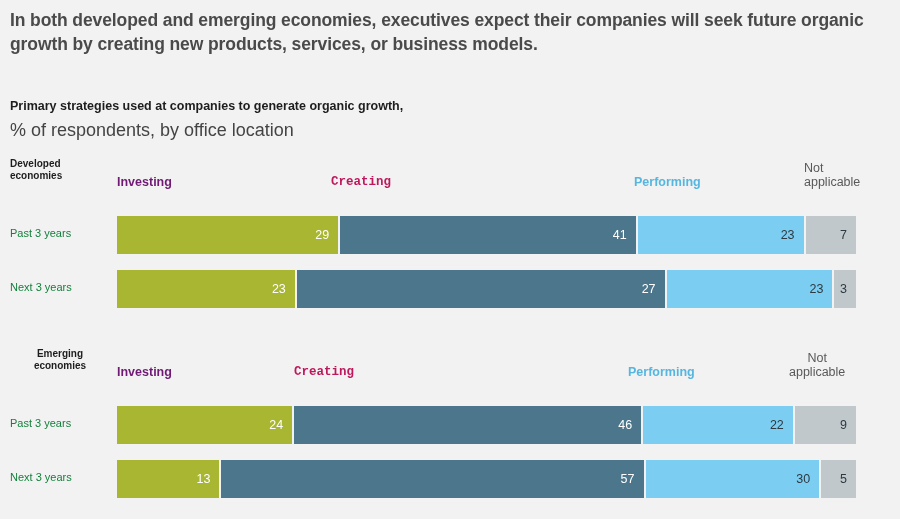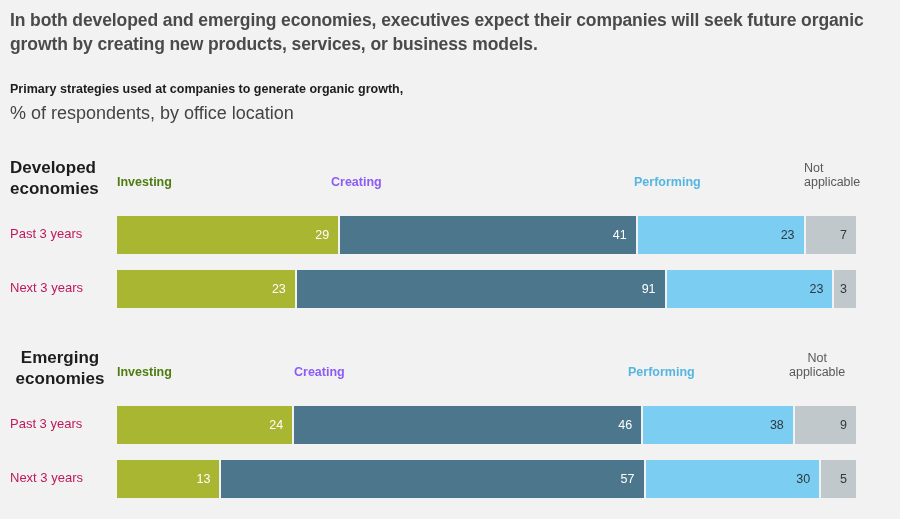--- a/index.html
+++ b/index.html
@@ -33,21 +33,21 @@
     font-weight: bold;
     line-height: 1.38;
     color: #4a4a4a;
     letter-spacing: -0.1px;
   }
 
   
   .subtitle-block {
     position: absolute;
     left: 10px;
-    top: 80px;
+    top: 97px;
     width: 700px;
   }
   .subtitle-main {
     font-size: 12.5px;
     font-weight: bold;
     color: #1d1d1d;
     line-height: 1.45;
   }
   .subtitle-sub {
     font-size: 18px;
@@ -69,61 +69,61 @@
   .panel-head {
     position: relative;
     height: 48px;
   }
 
   .group-title {
     position: absolute;
     left: 10px;
     top: 0px;
     width: 100px;
-    font-size: 17px;
+    font-size: 10px;
     font-weight: bold;
     color: #1d1d1d;
     line-height: 1.22;
   }
 
   .legend-row {
     position: absolute;
     left: 117px;
     top: 0;
     width: 739px;
     height: 48px;
   }
   .legend-item {
     position: absolute;
     bottom: 16px;
     font-size: 12.5px;
     font-weight: bold;
     line-height: 1.18;
     white-space: pre-line;
   }
-  .legend-investing  { color: #4d7c0f; }
-  .legend-creating   { color: #8b5cf6; }
+  .legend-investing  { color: #701a75; }
+  .legend-creating   { color: #be185d; font-family: Liberation Mono, monospace; }
   .legend-performing { color: #56b6e0; }
   .legend-na {
     color: #595959;
     font-weight: normal;
   }
 
   
   .bar-row {
     position: relative;
     height: 54px;
   }
   .row-label {
     position: absolute;
     left: 10px;
     top: 50%;
     transform: translateY(-50%);
-    font-size: 13px;
-    color: #be185d;
+    font-size: 11px;
+    color: #15803d;
     white-space: nowrap;
   }
   .bar-track {
     position: absolute;
     left: 117px;
     top: 10px;
     width: 739px;
     height: 38px;
     display: flex;
     align-items: stretch;
@@ -196,21 +196,21 @@
       </div>
     </div>
 
     <div class="bar-row">
       <div class="row-label">Next 3 years</div>
       <div class="bar-track">
         <div class="seg seg-investing" style="flex:23;">
             <span class="seg-val">23</span>
           </div>
         <div class="seg seg-creating" style="flex:51;">
-            <span class="seg-val">91</span>
+            <span class="seg-val">27</span>
           </div>
         <div class="seg seg-performing" style="flex:23;">
             <span class="seg-val">23</span>
           </div>
         <div class="seg seg-na" style="flex:3;">
             <span class="seg-val">3</span>
           </div>
       </div>
     </div>
 
@@ -233,21 +233,21 @@
     <div class="bar-row">
       <div class="row-label">Past 3 years</div>
       <div class="bar-track">
         <div class="seg seg-investing" style="flex:24;">
             <span class="seg-val">24</span>
           </div>
         <div class="seg seg-creating" style="flex:46;padding-left:34px;">
             <span class="seg-val">46</span>
           </div>
         <div class="seg seg-performing" style="flex:22;">
-            <span class="seg-val">38</span>
+            <span class="seg-val">22</span>
           </div>
         <div class="seg seg-na" style="flex:9;">
             <span class="seg-val">9</span>
           </div>
       </div>
     </div>
 
     <div class="bar-row">
       <div class="row-label">Next 3 years</div>
       <div class="bar-track">

